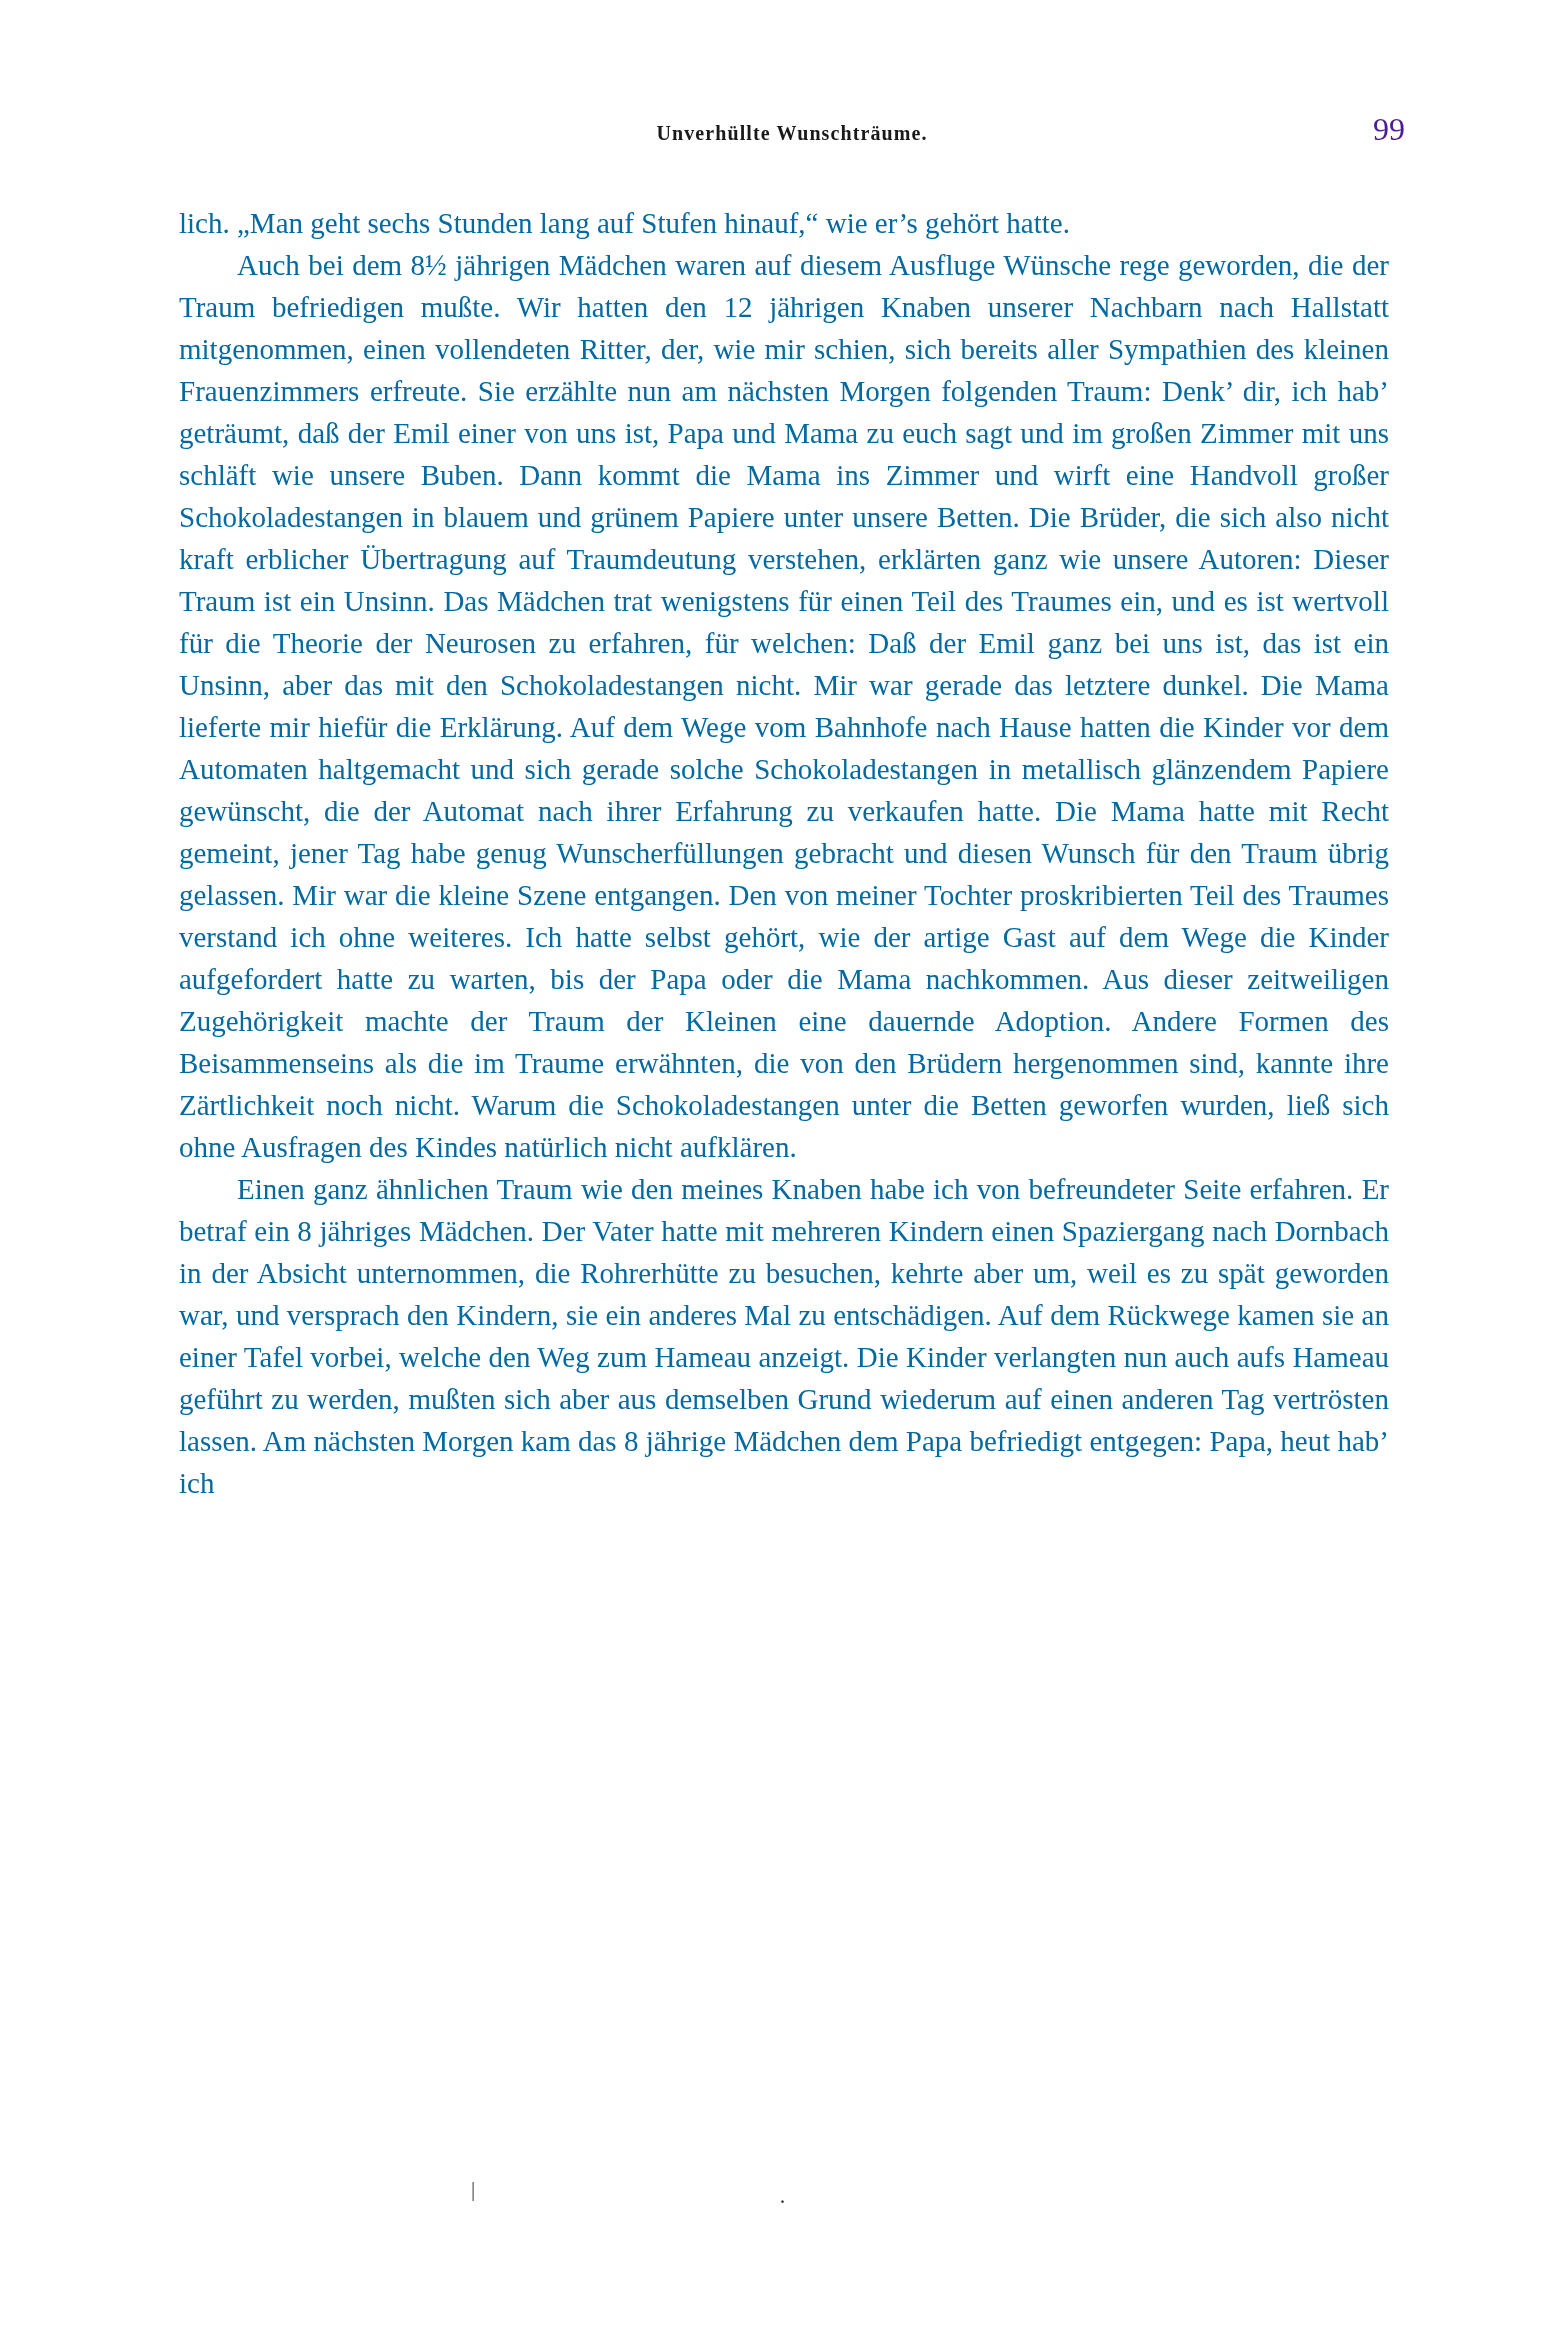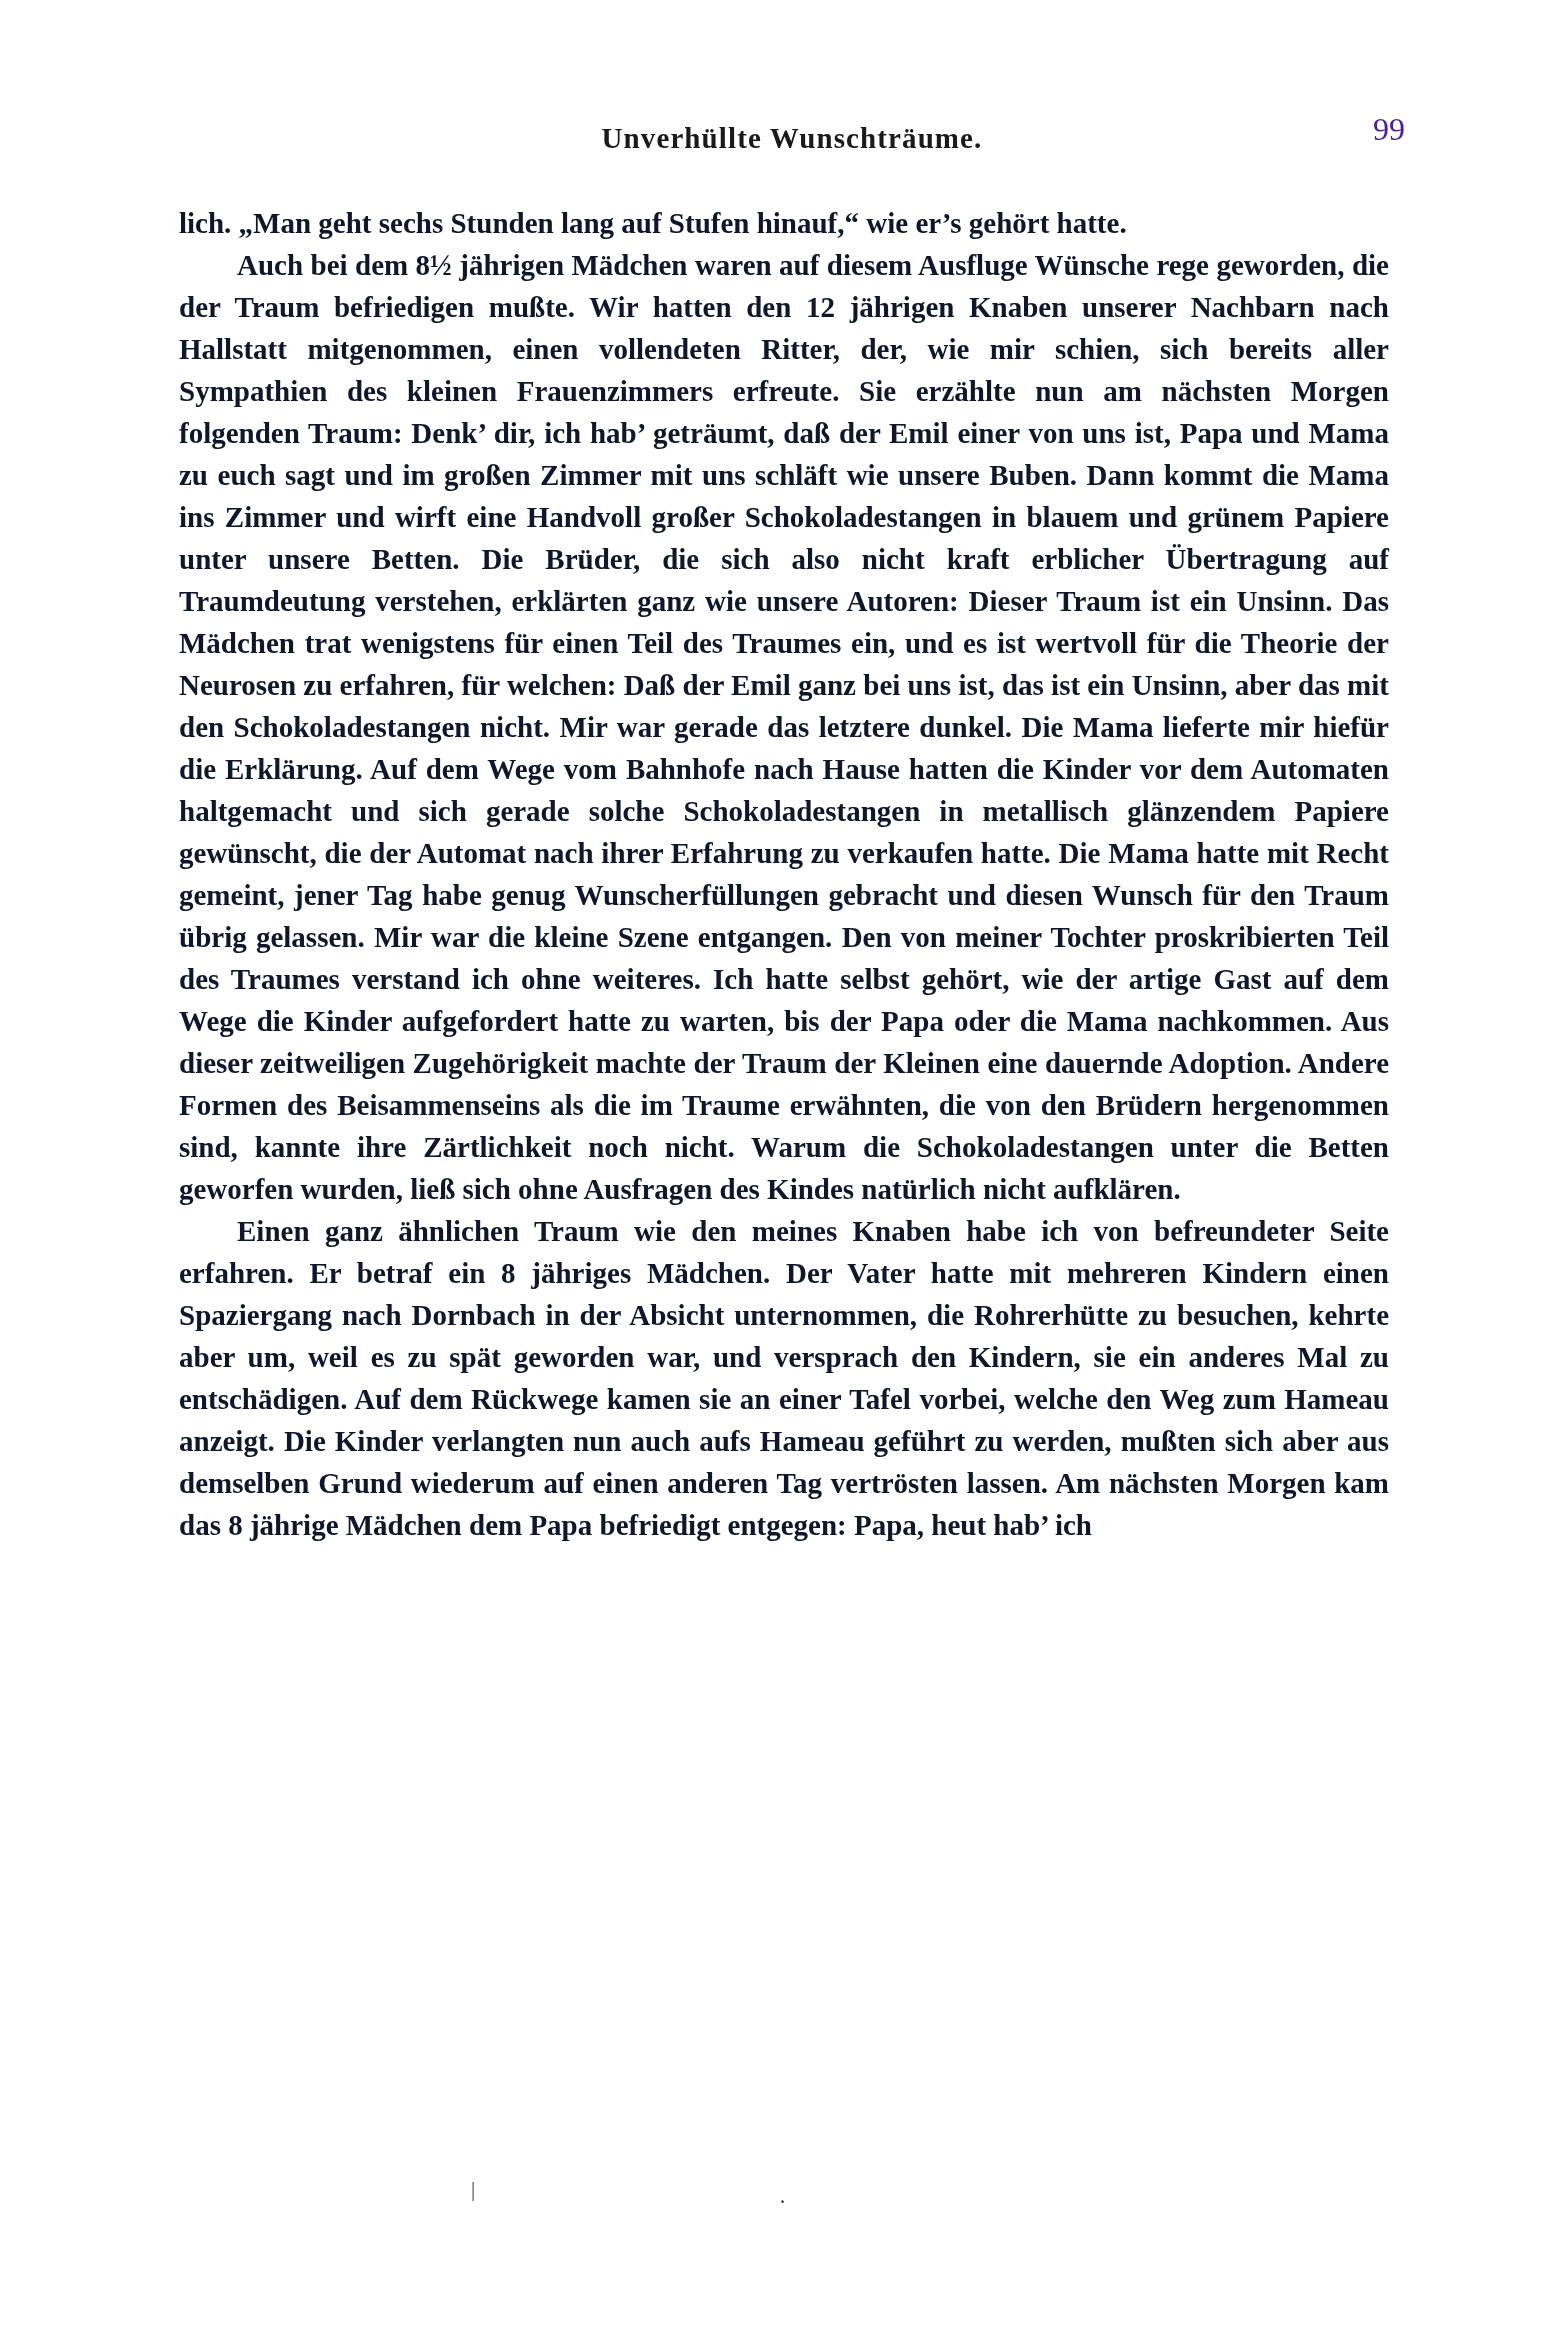--- a/index.html
+++ b/index.html
@@ -25,21 +25,21 @@
     top: 122px;
     left: 179px;
     right: 160px;
     height: 38px;
     display: flex;
     align-items: baseline;
     justify-content: center;
   }
   .running-title {
     font-family: "Liberation Serif", serif;
-    font-size: 29px;
+    font-size: 20px;
     font-weight: 700;
     letter-spacing: 1.1px;
     color: #1a1a1a;
     white-space: nowrap;
     text-align: right;
   }
   .folio {
     position: absolute;
     right: 0px;
     top: -11.3px;
@@ -49,23 +49,22 @@
   }
   .body-text {
     position: absolute;
     top: 202px;
     left: 179px;
     width: 1210px;
     font-size: 29px;
     line-height: 42px;
     text-align: justify;
     text-justify: inter-word;
-    color: #0f172a;
+    color: #0369a1;
     hyphens: manual;
-    font-weight: bold;
   }
   .body-text p {
     margin: 0;
   }
   .body-text p.indent {
     text-indent: 58px;
   }
   .footmark {
     position: absolute;
     bottom: 130px;

